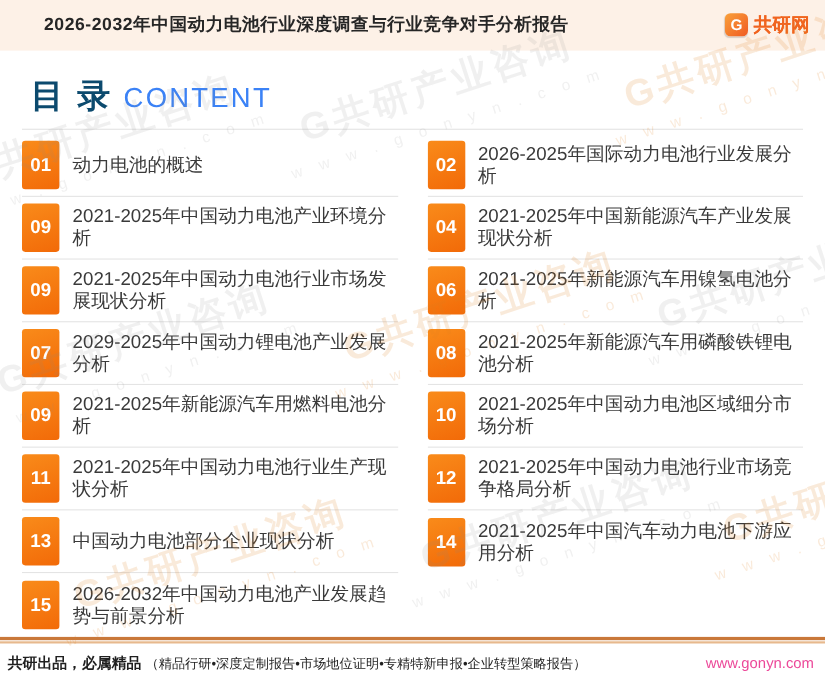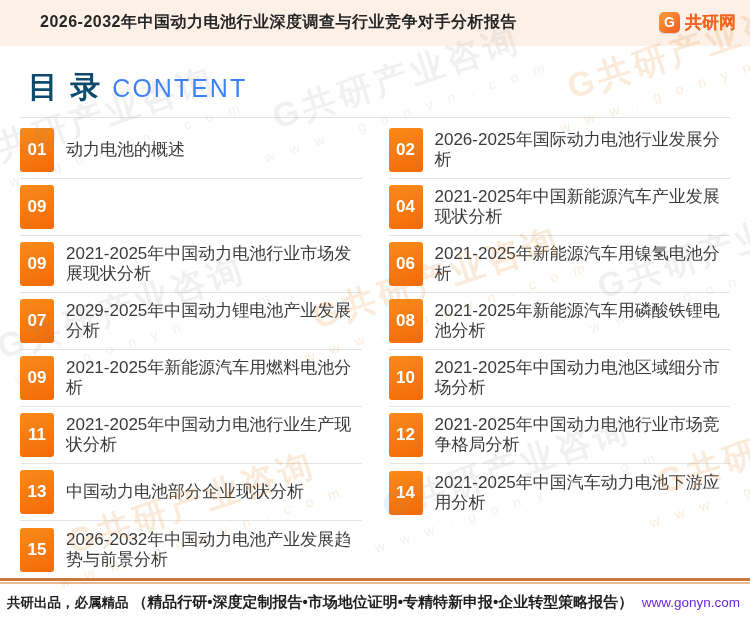--- a/index.html
+++ b/index.html
@@ -84,22 +84,22 @@
   
   .footer { position:absolute; left:0; right:0; bottom:0; z-index:3; background:transparent; }
   .footer-line-thick { height:3px; background:#c97839; }
   .footer-line-thin  { height:2px; background:#e7b98e; margin-top:1px; }
   .footer-row {
     display:flex; align-items:baseline; justify-content:space-between;
     padding:9px 10px 10px 7px;
   }
   .footer-left { font-size:13.5px; color:#1f1f1f; }
   .footer-brand { font-weight:bold; }
-  .footer-detail { font-weight:bold; font-size:15px; }
-  .footer-url { font-size:13.5px; color:#6d28d9; cursor:pointer; }
+  .footer-detail { font-weight:normal; font-size:12px; }
+  .footer-url { font-size:13.5px; color:#ec4899; cursor:pointer; }
 </style>
 </head>
 <body>
 
 <div class="header">
   <div class="header-title">2026-2032年中国动力电池行业深度调查与行业竞争对手分析报告</div>
   <div class="logo">
     <div class="logo-icon">G</div>
     <div class="logo-text">共研网</div>
   </div>
@@ -114,20 +114,21 @@
 
   <div class="toc">
 
     <div class="toc-col">
       <div class="toc-item">
         <div class="toc-num">01</div>
         <div class="toc-title">动力电池的概述</div>
       </div>
       <div class="toc-item">
         <div class="toc-num">09</div>
+        <div class="toc-title">2021-2025年中国动力电池产业环境分析</div>
       </div>
       <div class="toc-item">
         <div class="toc-num">09</div>
         <div class="toc-title">2021-2025年中国动力电池行业市场发展现状分析</div>
       </div>
       <div class="toc-item">
         <div class="toc-num">07</div>
         <div class="toc-title">2029-2025年中国动力锂电池产业发展分析</div>
       </div>
       <div class="toc-item">

